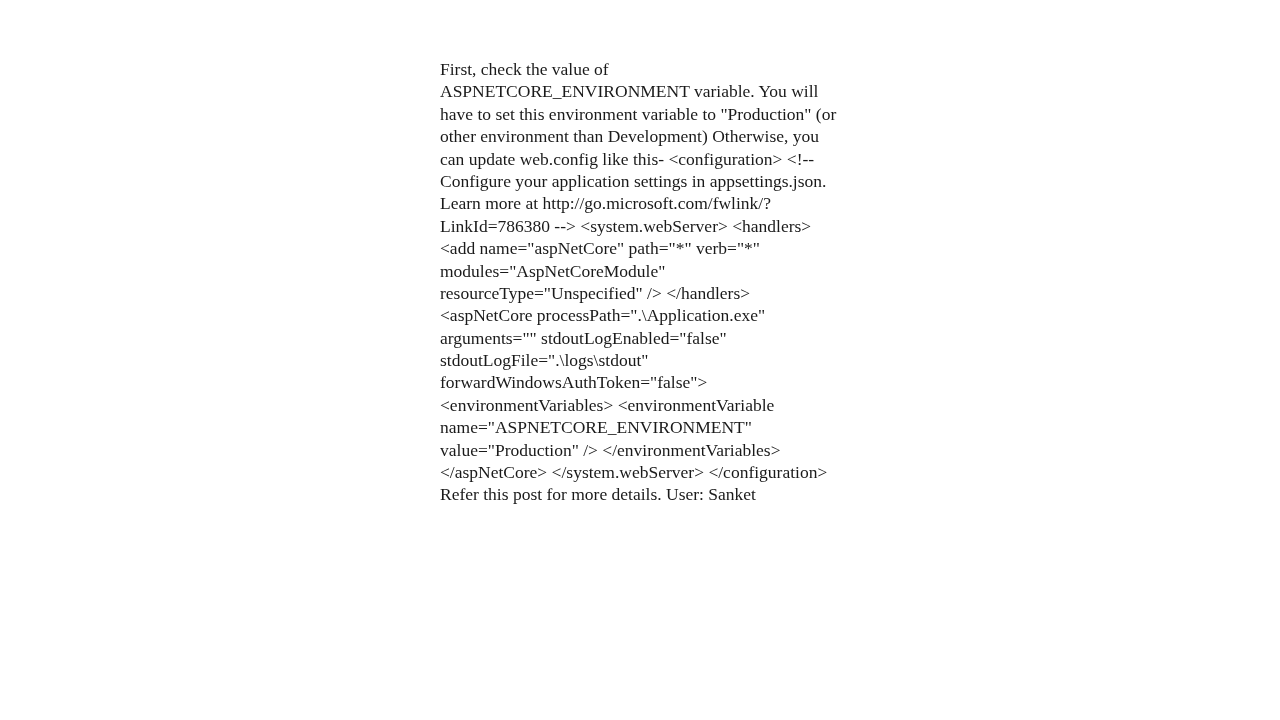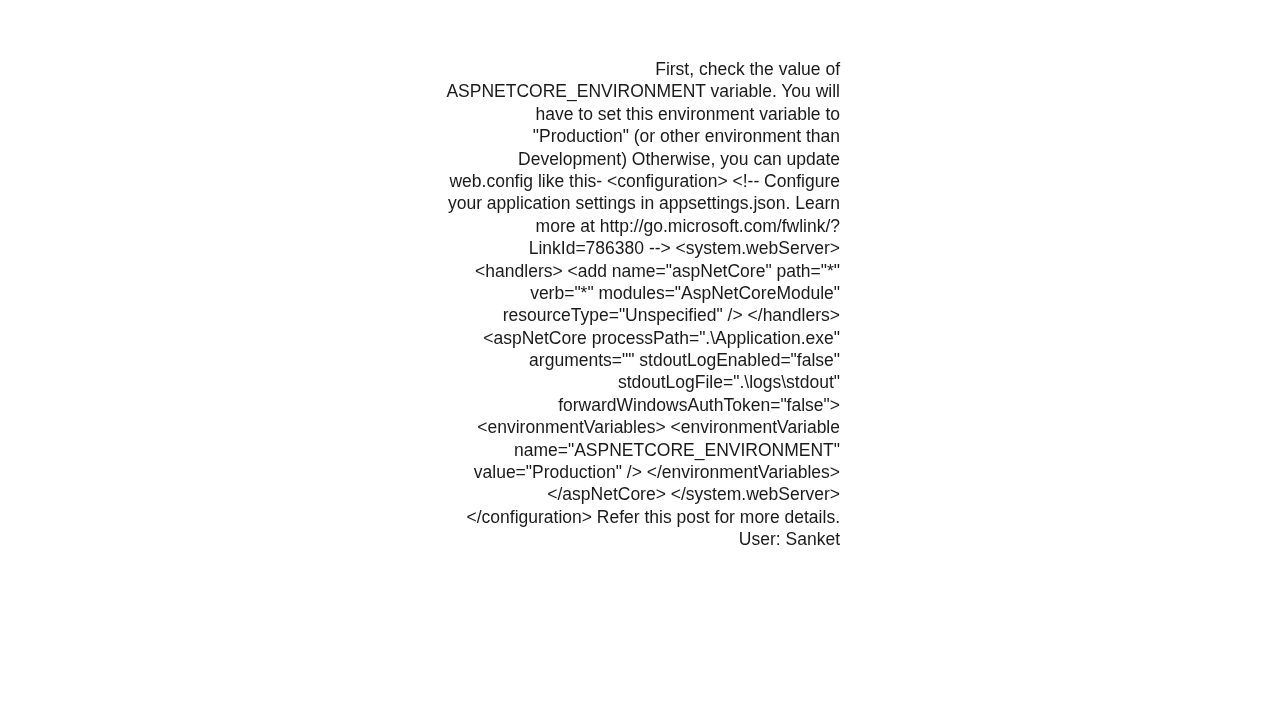--- a/index.html
+++ b/index.html
@@ -11,22 +11,23 @@
       width: 1280px;
       height: 720px;
       background: #ffffff;
       font-family: Arial, Helvetica, sans-serif;
       display: flex;
       justify-content: center;
       padding-top: 58px;
     }
     .content {
       width: 400px;
-      text-align: right;
+      text-align: left;
       font-size: 17.5px;
       line-height: 1.28;
       color: #1a1a1a;
+      font-family: Liberation Serif, serif;
     }
   </style>
 </head>
 <body>
 
 <div class="content">First, check the value of ASPNETCORE_ENVIRONMENT variable. You will have to set this environment variable to "Production" (or other environment than Development) Otherwise, you can update web.config like this-  &lt;configuration&gt;   &lt;!--     Configure your application settings in appsettings.json. Learn more at http://go.microsoft.com/fwlink/?LinkId=786380   --&gt;   &lt;system.webServer&gt;     &lt;handlers&gt;       &lt;add name="aspNetCore" path="*" verb="*" modules="AspNetCoreModule" resourceType="Unspecified" /&gt;     &lt;/handlers&gt;     &lt;aspNetCore processPath=".\Application.exe" arguments="" stdoutLogEnabled="false" stdoutLogFile=".\logs\stdout" forwardWindowsAuthToken="false"&gt;       &lt;environmentVariables&gt;         &lt;environmentVariable name="ASPNETCORE_ENVIRONMENT" value="Production" /&gt;       &lt;/environmentVariables&gt;     &lt;/aspNetCore&gt;   &lt;/system.webServer&gt; &lt;/configuration&gt;  Refer this post for more details.  User: Sanket</div>
 
 </body></html>

